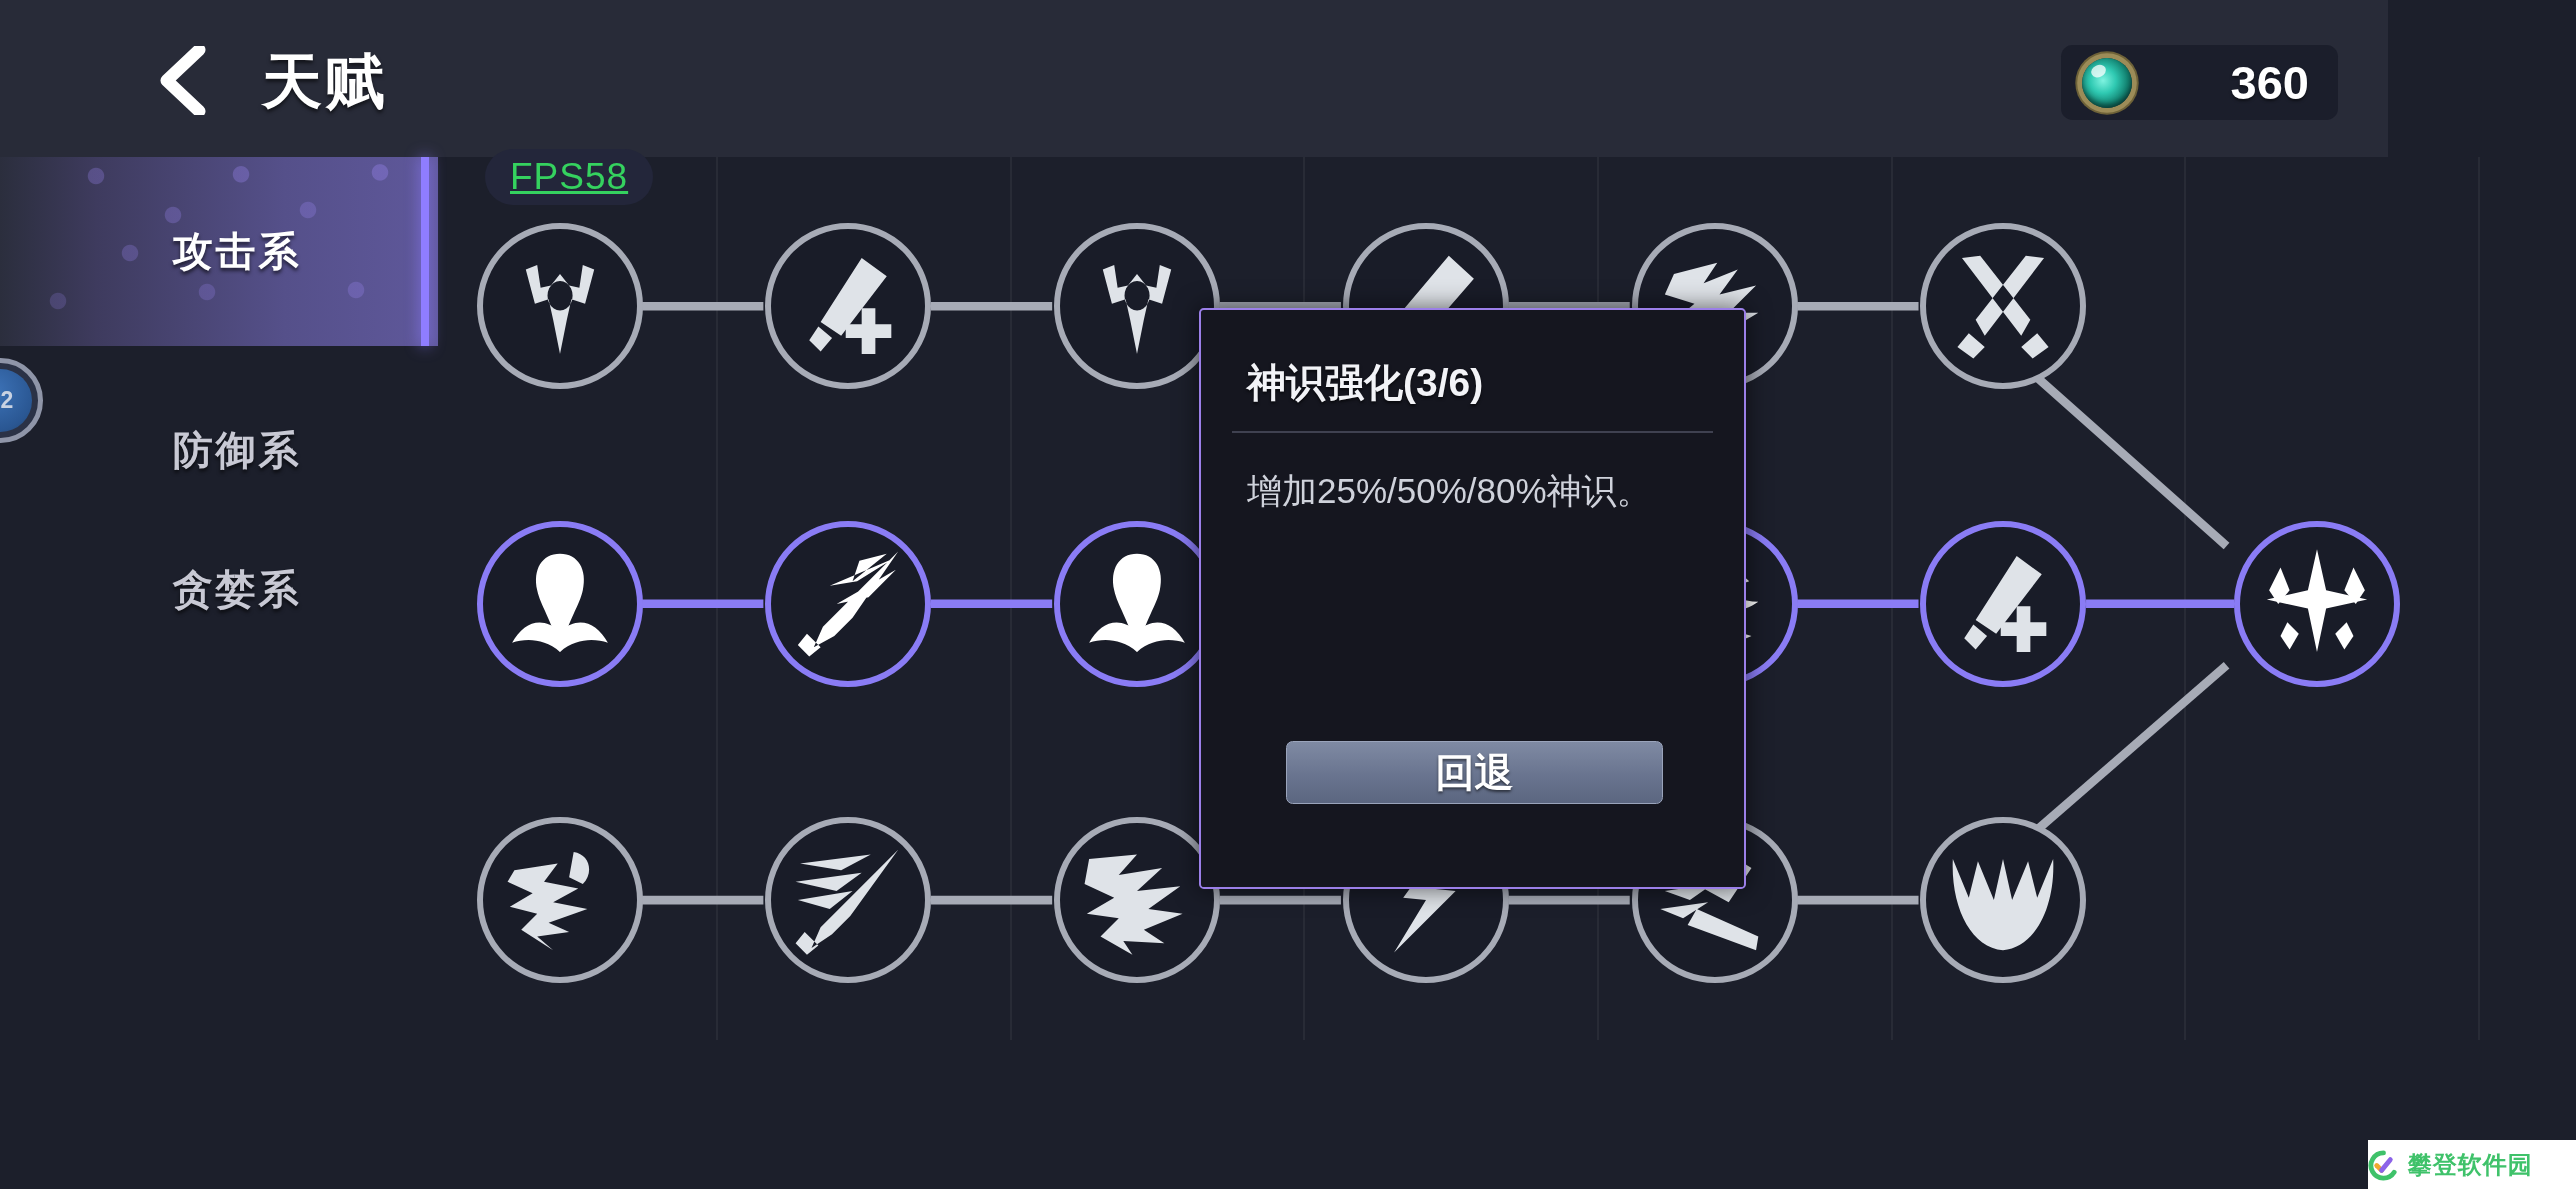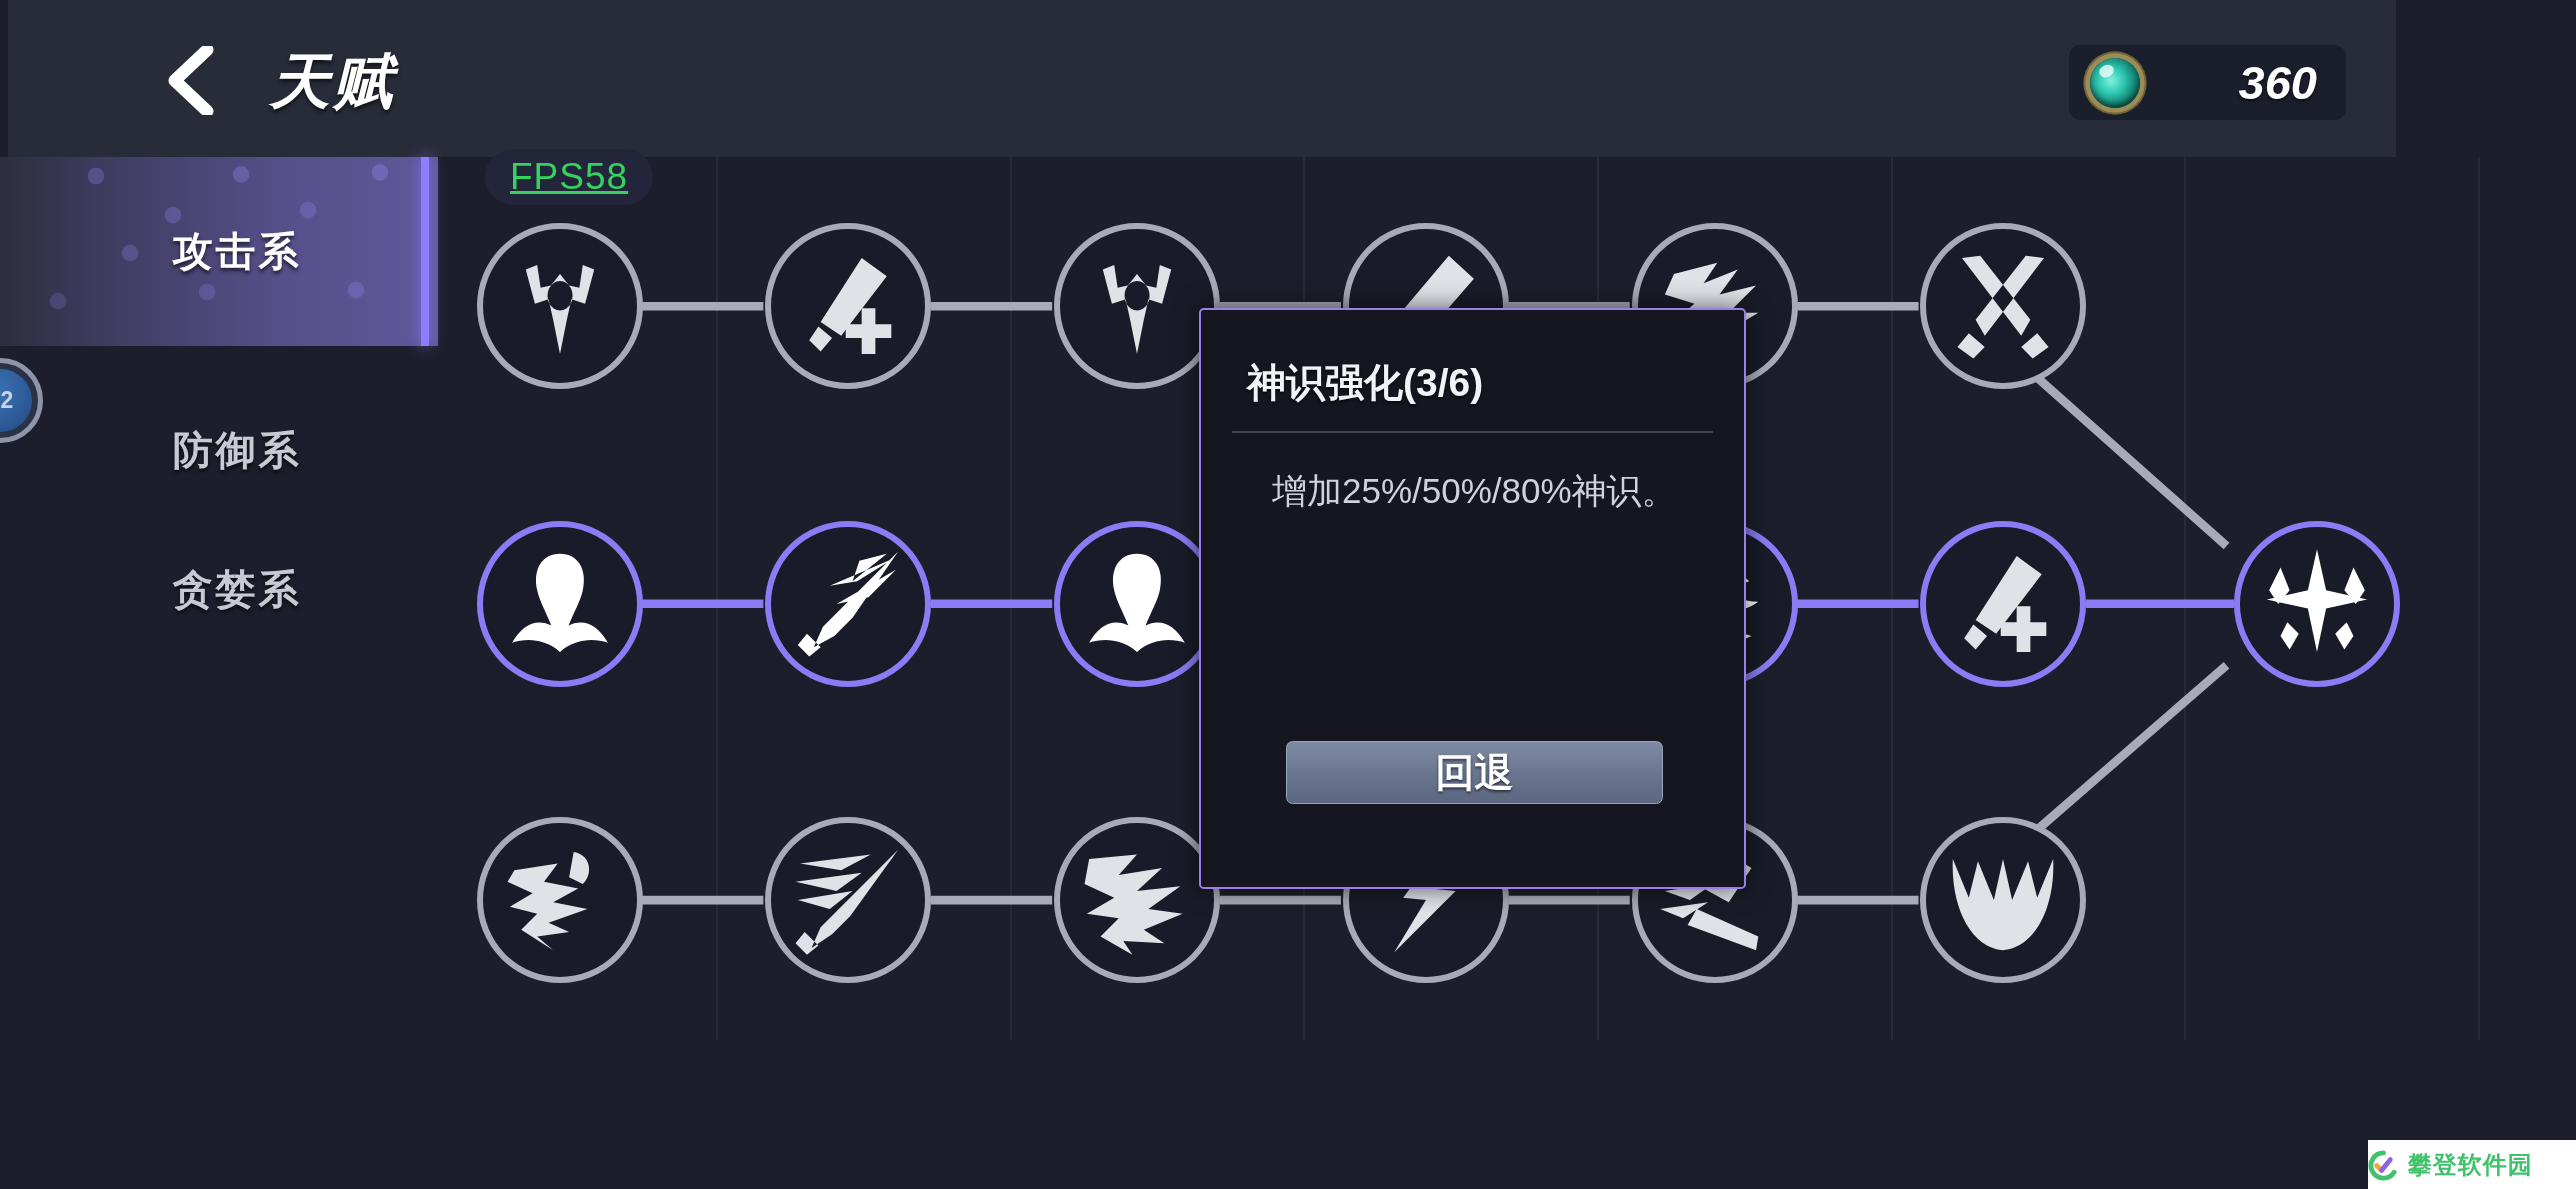--- a/index.html
+++ b/index.html
@@ -6,23 +6,22 @@
   html, body { width:2576px; height:1190px; overflow:hidden; }
   body {
     background:#1c1f2b;
     font-family:"Liberation Sans","DejaVu Sans",sans-serif;
     color:#fff;
     position:relative;
   }
 
   
   #header {
-    position:absolute; left:8px; top:0; width:2388px; height:157px;
+    position:absolute; left:0; top:0; width:2388px; height:157px;
     background:#282b38;
-    font-style:italic;
   }
   #back-btn {
     position:absolute; left:146px; top:44px; width:73px; height:73px;
     display:flex; align-items:center; justify-content:center; cursor:pointer;
   }
   #back-btn svg { display:block; }
   #page-title {
     position:absolute; left:262px; top:42px;
     font-size:60px; font-weight:bold; letter-spacing:2.9px;
     color:#ffffff; text-shadow:0 2.9px 3.9px rgba(0,0,0,.55);
@@ -137,21 +136,21 @@
     position:absolute; left:46px; top:46px;
     font-size:39px; font-weight:bold; color:#f2f3f7;
     text-shadow:0 1.9px 2.9px rgba(0,0,0,.6);
   }
   #tt-divider {
     position:absolute; left:31px; right:31px; top:121px; height:1.9px;
     background:#3f4150;
   }
   #tt-desc {
     position:absolute; left:46px; top:156px; right:39px;
-    font-size:35px; color:#cfd2db; line-height:1.45;margin-left:25px;
+    font-size:35px; color:#cfd2db; line-height:1.45;
   }
   #tt-button {
     position:absolute; left:85px; bottom:83px; width:377px; height:63px;
     border-radius:6.7px; border:1px solid #9aa4bb;
     background:linear-gradient(180deg,#7f8aa3 0%,#69748f 55%,#5b6680 100%);
     display:flex; align-items:center; justify-content:center;
     font-size:39px; font-weight:bold; color:#ffffff; cursor:pointer;
     text-shadow:0 1.9px 2.9px rgba(0,0,0,.55);
   }
 

